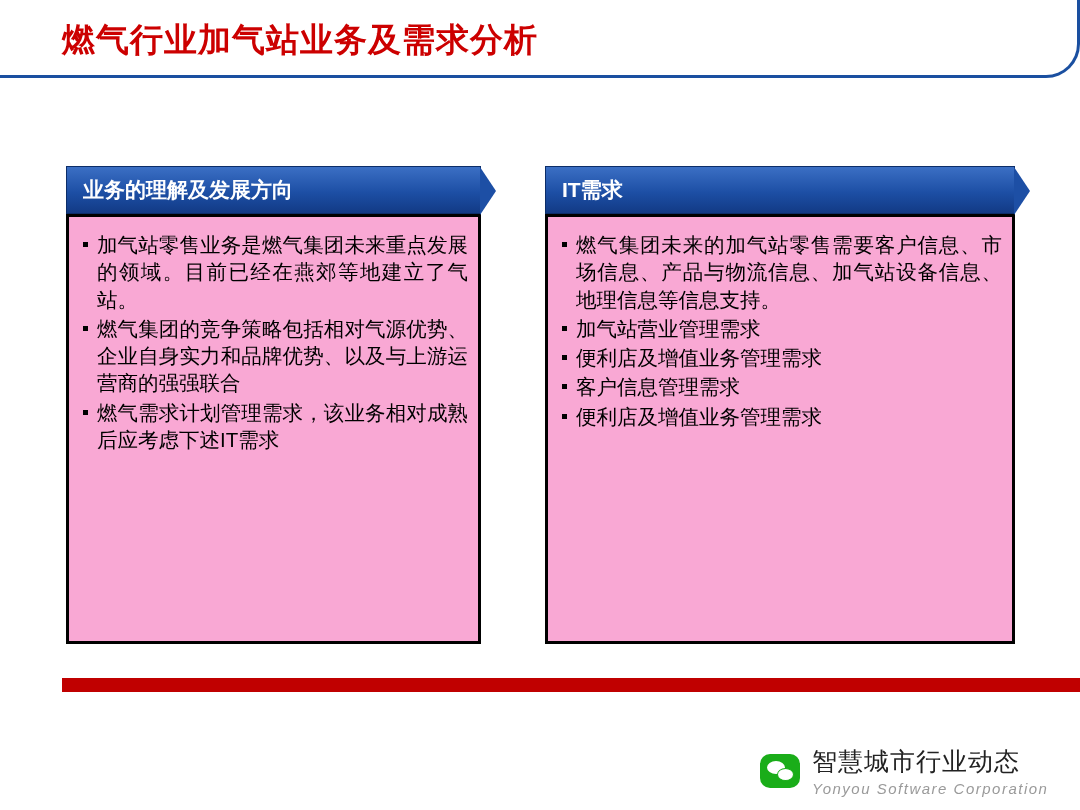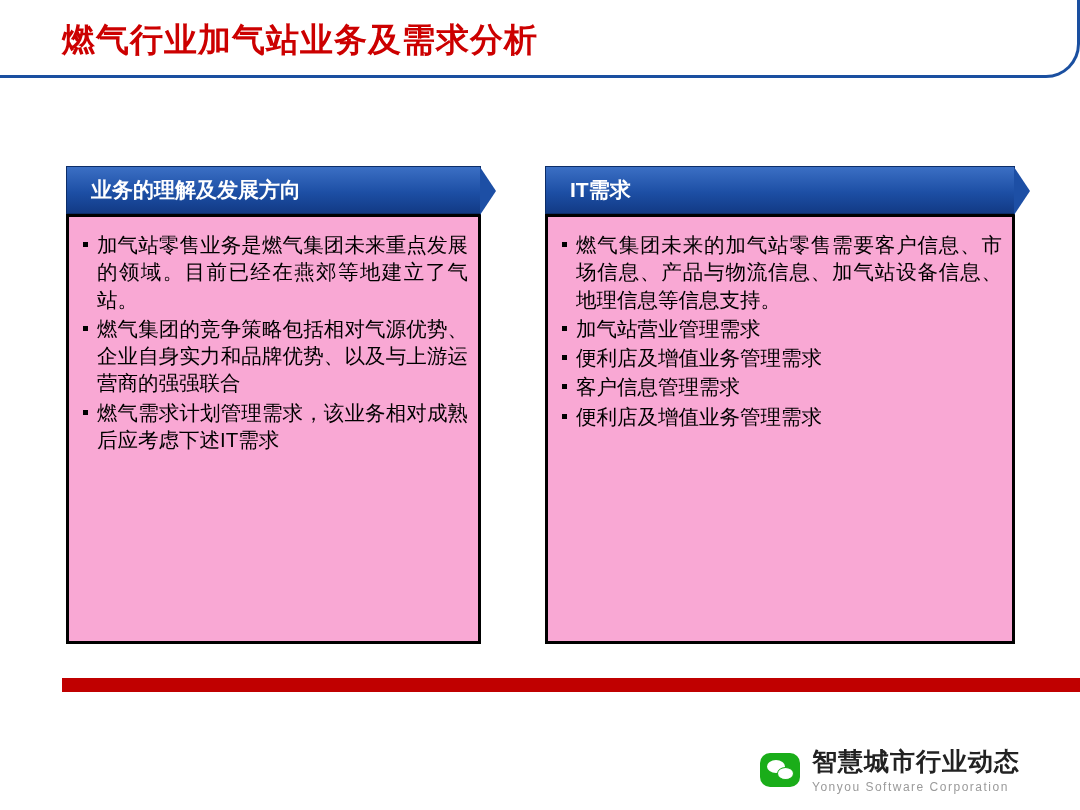--- a/index.html
+++ b/index.html
@@ -58,21 +58,21 @@
     background: linear-gradient(to bottom, #3b6fc4 0%, #1d4fa5 55%, #123a85 100%);
     border: 1px solid #0c2d68;
     box-sizing: border-box;
     display: flex;
     align-items: center;
   }
   .col-header-text {
     color: #ffffff;
     font-size: 21px;
     font-weight: bold;
-    padding-left: 24px;
+    padding-left: 16px;
     white-space: nowrap;
   }
   .col-header::after {
     content: "";
     position: absolute;
     right: -16px;
     top: 0;
     width: 0;
     height: 0;
     border-top: 24px solid transparent;
@@ -150,31 +150,32 @@
     border-radius: 50%;
     border: 1.5px solid #1aad19;
   }
   .brand-text {
     display: flex;
     flex-direction: column;
     justify-content: center;
   }
   .brand-main {
     font-size: 25px;
-    font-weight: bold;
+    font-weight: normal;
     color: #222222;
     letter-spacing: 1px;
     white-space: nowrap;
   }
   .brand-sub {
-    font-size: 12px;
+    font-size: 15px;
     color: #9a9a9a;
     letter-spacing: 1.5px;
     margin-top: 2px;
     white-space: nowrap;
+    font-style: italic;
   }
   .bottom-bar {
     position: absolute;
     left: 0;
     bottom: 0;
     width: 1080px;
     height: 14px;
     background: #c00000;
   }
   .bottom-bar-left {

